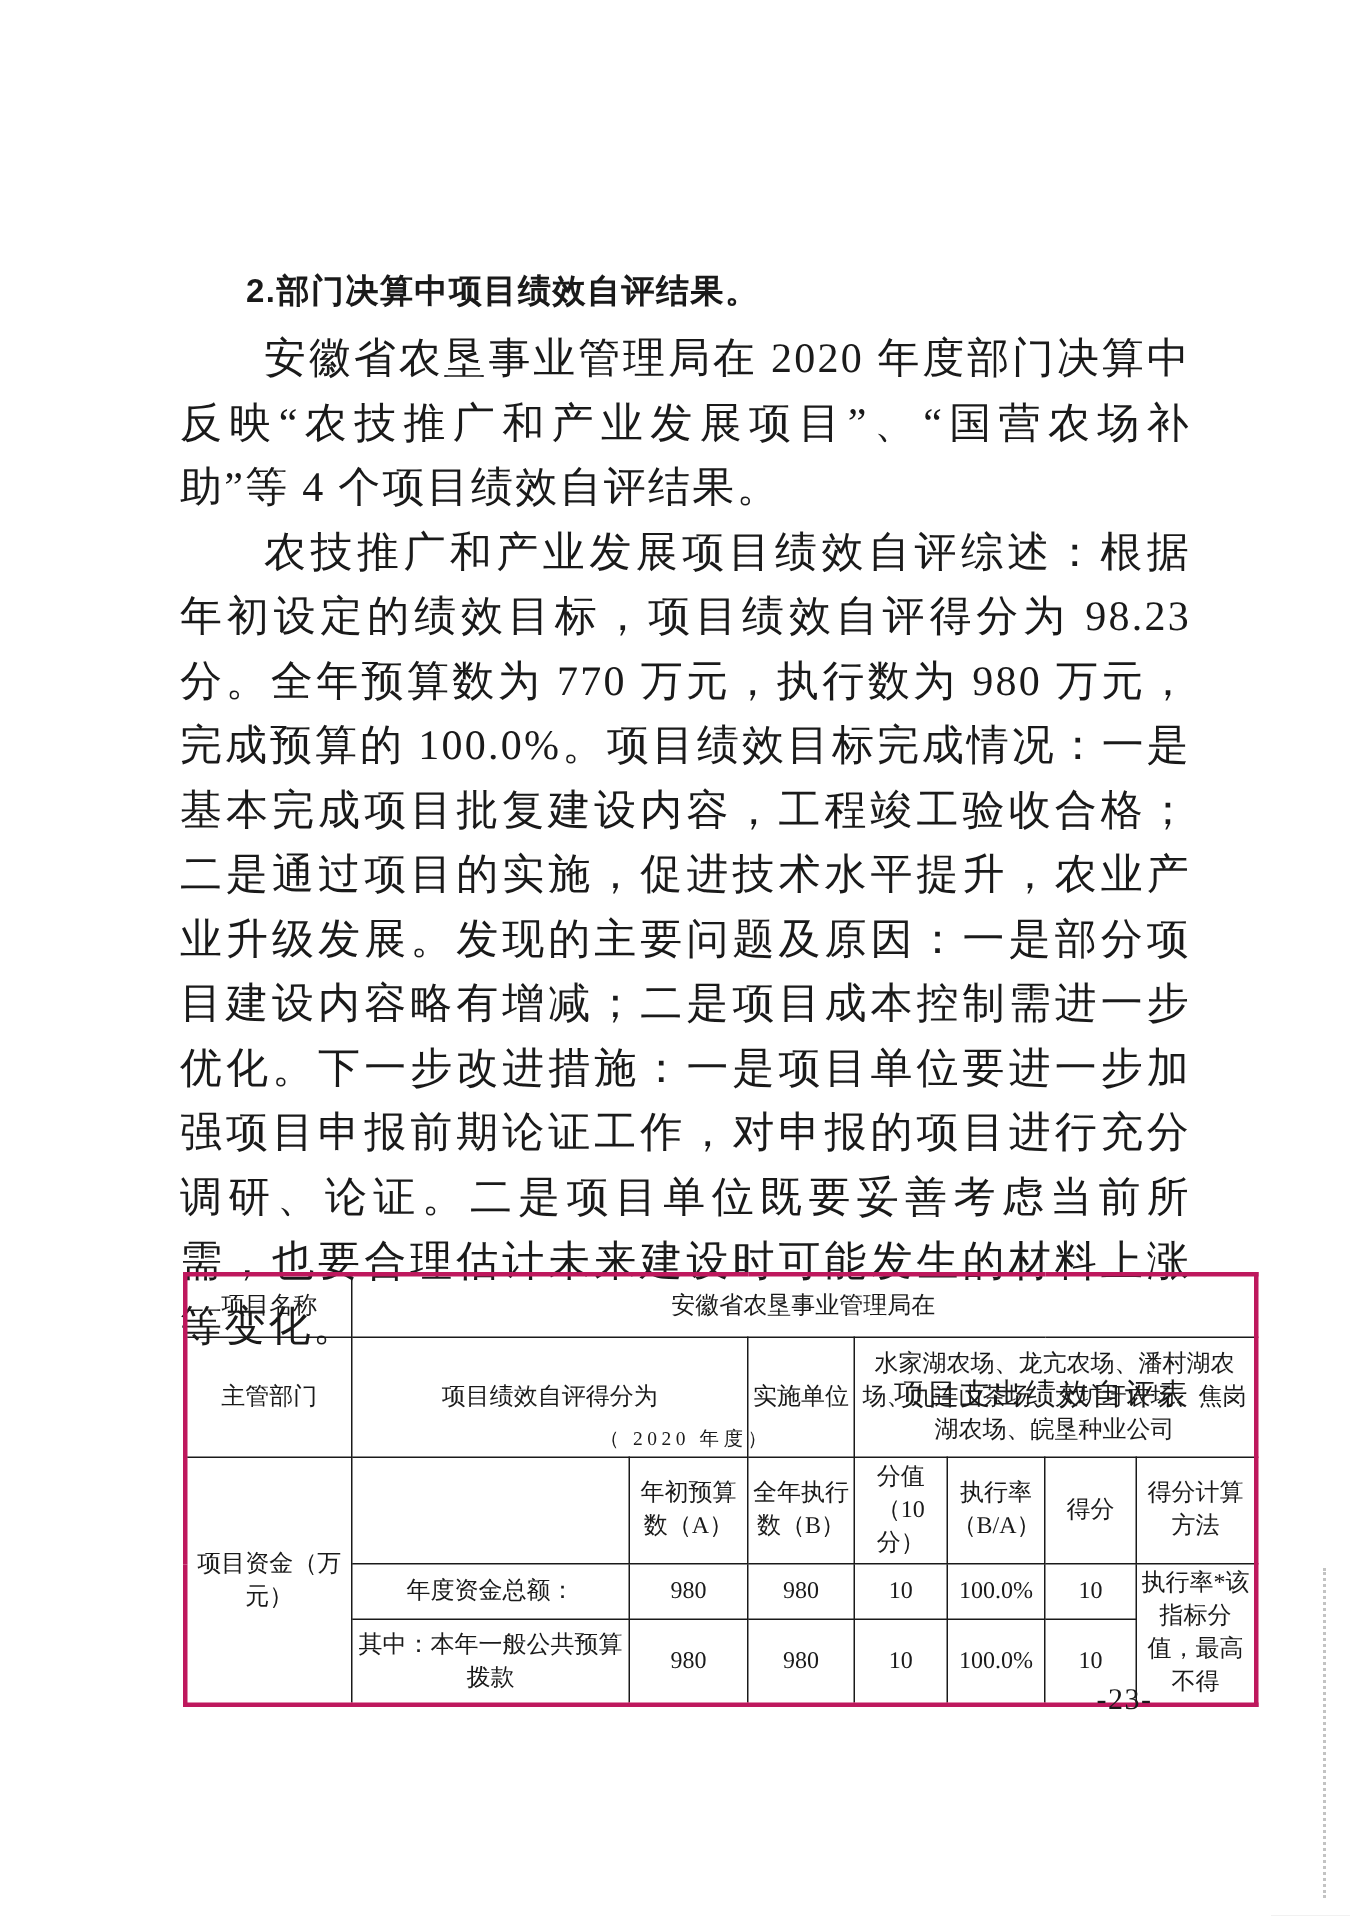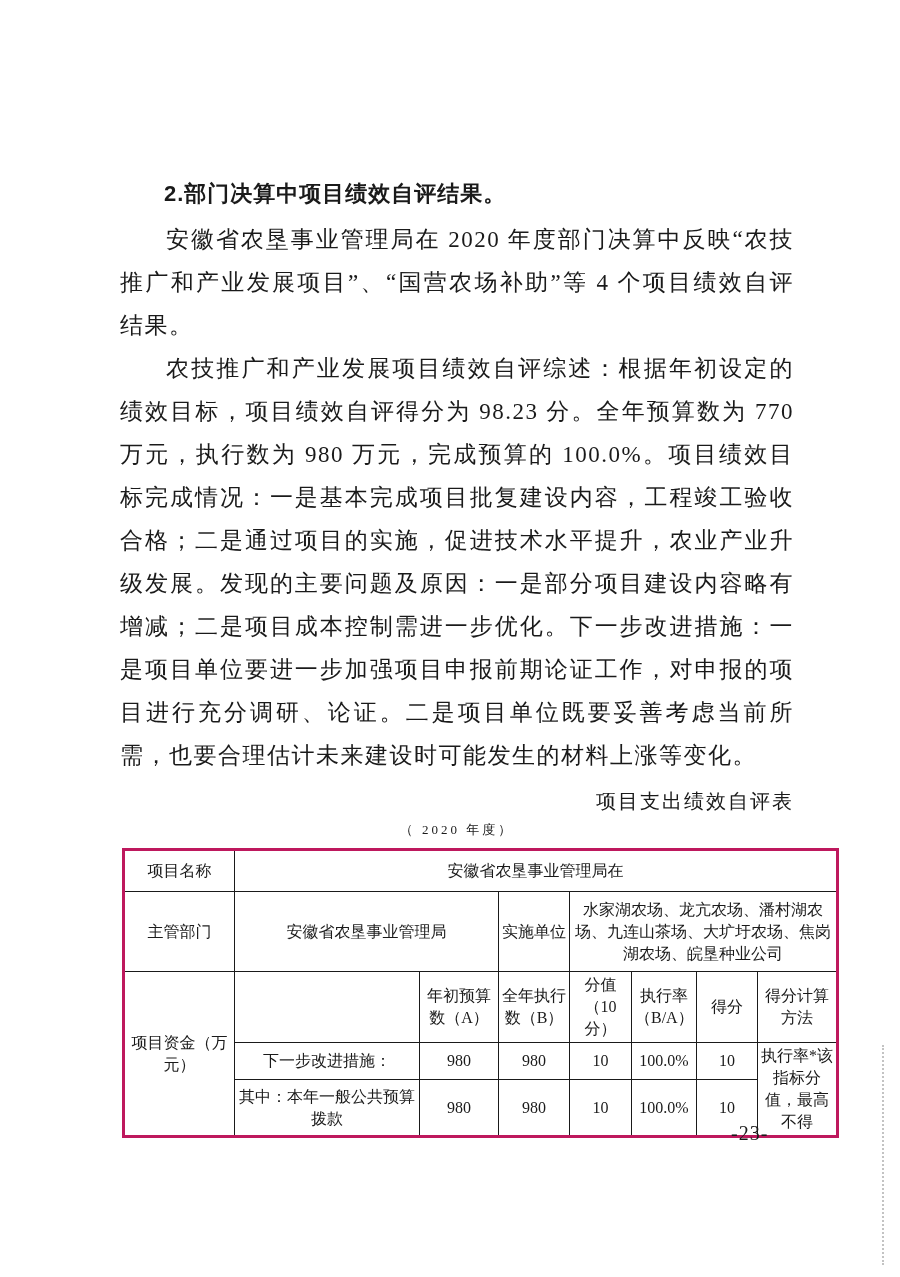--- a/index.html
+++ b/index.html
@@ -23,21 +23,21 @@
   }
   .doc-heading {
     font-family: "Liberation Sans", "DejaVu Sans", sans-serif;
     font-weight: bold;
     font-size: 22px;
     line-height: 48px;
     text-indent: 44px;
     letter-spacing: 1px;
   }
   .doc-para {
-    font-size: 23px;
+    font-size: 28px;
     line-height: 43px;
     text-indent: 2em;
     text-align: justify;
     letter-spacing: 1.5px;
   }
   .table-title {
     margin-top: 8px;
     font-family: "Liberation Sans", "DejaVu Sans", sans-serif;
     font-weight: normal;
     font-size: 20px;
@@ -115,36 +115,36 @@
       <col style="width:61px">
       <col style="width:80px">
     </colgroup>
     <tbody>
         <tr style="height:42px">
       <td>项目名称</td>
       <td colspan="7">安徽省农垦事业管理局在</td>
     </tr>
     <tr style="height:80px">
       <td>主管部门</td>
-      <td colspan="2">安徽省农垦事业管理局</td>
+      <td colspan="2">项目绩效自评得分为</td>
       <td>实施单位</td>
       <td colspan="4" class="cell-impl-value">水家湖农场、龙亢农场、潘村湖农场、九连山茶场、大圹圩农场、焦岗湖农场、皖垦种业公司</td>
     </tr>
     <tr style="height:53px">
       <td rowspan="3">项目资金（万元）</td>
       <td></td>
       <td>年初预算数（A）</td>
       <td>全年执行数（B）</td>
       <td>分值（10分）</td>
       <td>执行率（B/A）</td>
       <td>得分</td>
       <td>得分计算方法</td>
     </tr>
     <tr style="height:33px">
-      <td>下一步改进措施：</td>
+      <td>年度资金总额：</td>
       <td class="cell-num">980</td>
       <td class="cell-num">980</td>
       <td class="cell-num">10</td>
       <td class="cell-num">100.0%</td>
       <td class="cell-num">10</td>
       <td rowspan="2" class="cell-method">执行率*该指标分值，最高不得</td>
     </tr>
     <tr style="height:47px">
       <td>其中：本年一般公共预算拨款</td>
       <td class="cell-num">980</td>

